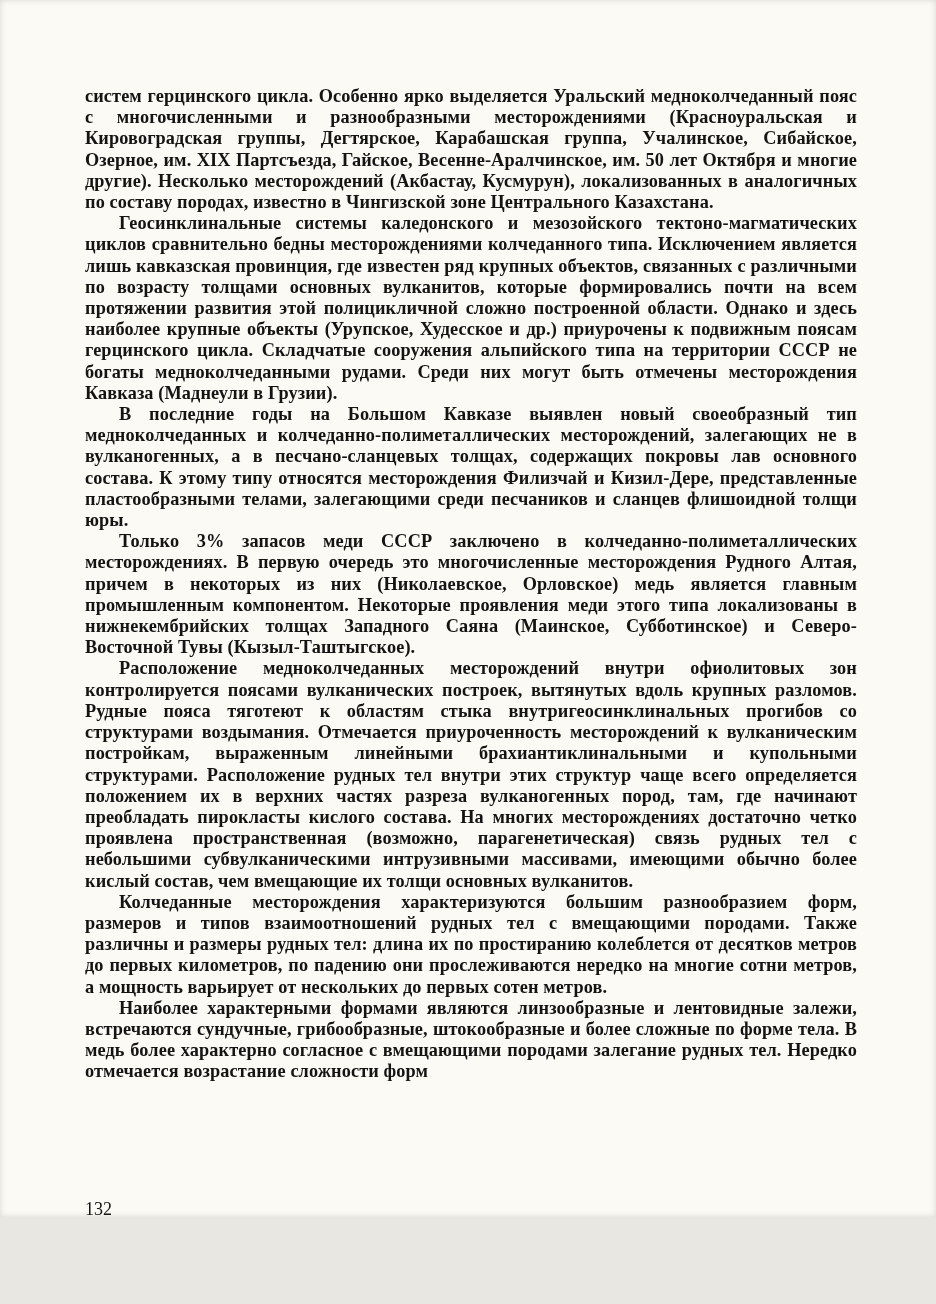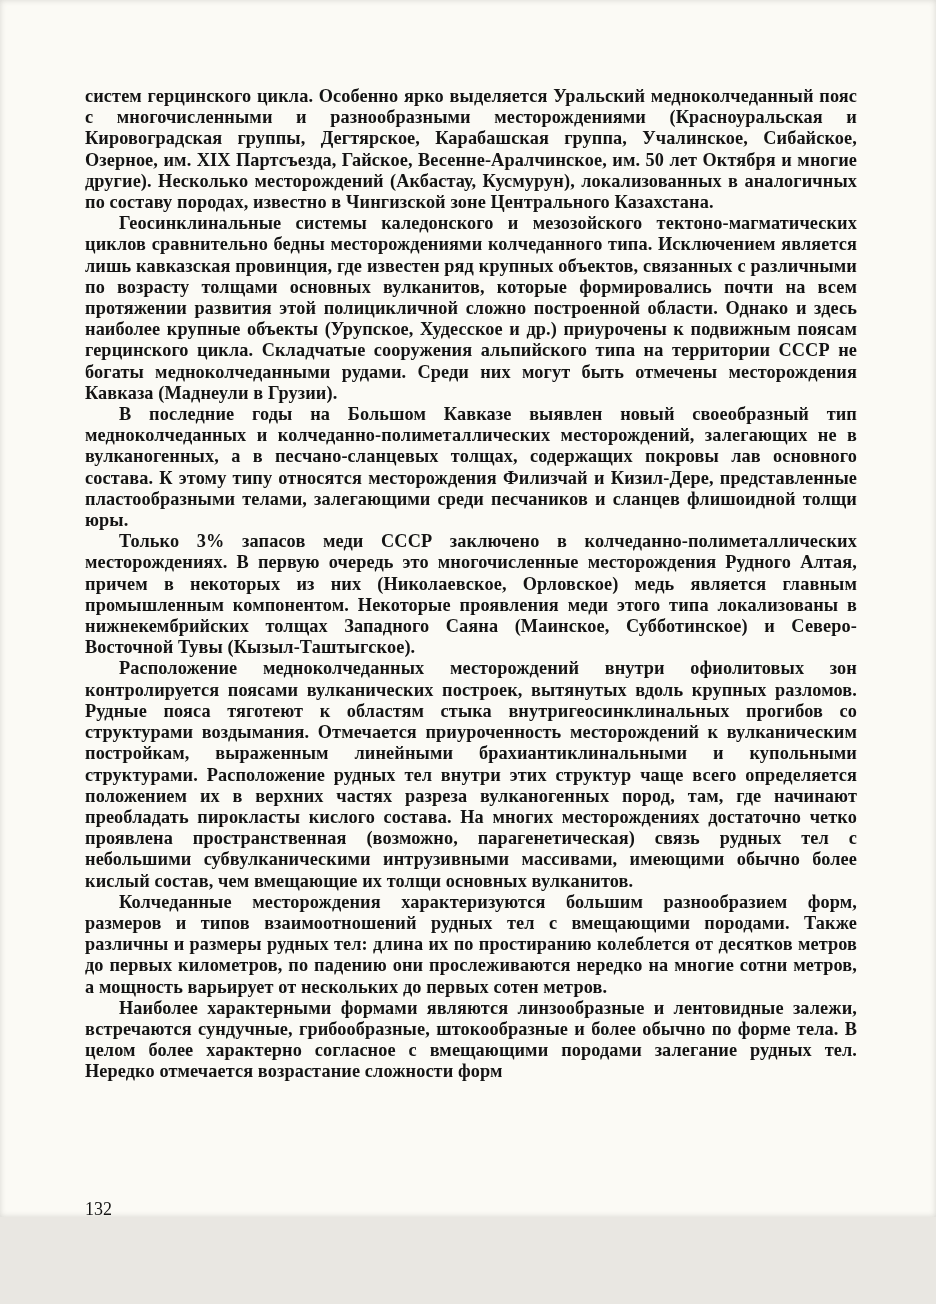--- a/index.html
+++ b/index.html
@@ -53,16 +53,16 @@
 <body>
 
 <div class="scan-page">
   <div class="text-block">
     <p class="para no-indent">систем герцинского цикла. Особенно ярко выделяется Уральский медноколчеданный пояс с многочисленными и разнообразными месторождениями (Красноуральская и Кировоградская группы, Дегтярское, Карабашская группа, Учалинское, Сибайское, Озерное, им. XIX Партсъезда, Гайское, Весенне-Аралчинское, им. 50 лет Октября и многие другие). Несколько месторождений (Акбастау, Кусмурун), локализованных в аналогичных по составу породах, известно в Чингизской зоне Центрального Казахстана.</p>
     <p class="para">Геосинклинальные системы каледонского и мезозойского тектоно-магматических циклов сравнительно бедны месторождениями колчеданного типа. Исключением является лишь кавказская провинция, где известен ряд крупных объектов, связанных с различными по возрасту толщами основных вулканитов, которые формировались почти на всем протяжении развития этой полицикличной сложно построенной области. Однако и здесь наиболее крупные объекты (Урупское, Худесское и др.) приурочены к подвижным поясам герцинского цикла. Складчатые сооружения альпийского типа на территории СССР не богаты медноколчеданными рудами. Среди них могут быть отмечены месторождения Кавказа (Маднеули в Грузии).</p>
     <p class="para">В последние годы на Большом Кавказе выявлен новый своеобразный тип медноколчеданных и колчеданно-полиметаллических месторождений, залегающих не в вулканогенных, а в песчано-сланцевых толщах, содержащих покровы лав основного состава. К этому типу относятся месторождения Филизчай и Кизил-Дере, представленные пластообразными телами, залегающими среди песчаников и сланцев флишоидной толщи юры.</p>
     <p class="para">Только 3% запасов меди СССР заключено в колчеданно-полиметаллических месторождениях. В первую очередь это многочисленные месторождения Рудного Алтая, причем в некоторых из них (Николаевское, Орловское) медь является главным промышленным компонентом. Некоторые проявления меди этого типа локализованы в нижнекембрийских толщах Западного Саяна (Маинское, Субботинское) и Северо-Восточной Тувы (Кызыл-Таштыгское).</p>
     <p class="para">Расположение медноколчеданных месторождений внутри офиолитовых зон контролируется поясами вулканических построек, вытянутых вдоль крупных разломов. Рудные пояса тяготеют к областям стыка внутригеосинклинальных прогибов со структурами воздымания. Отмечается приуроченность месторождений к вулканическим постройкам, выраженным линейными брахиантиклинальными и купольными структурами. Расположение рудных тел внутри этих структур чаще всего определяется положением их в верхних частях разреза вулканогенных пород, там, где начинают преобладать пирокласты кислого состава. На многих месторождениях достаточно четко проявлена пространственная (возможно, парагенетическая) связь рудных тел с небольшими субвулканическими интрузивными массивами, имеющими обычно более кислый состав, чем вмещающие их толщи основных вулканитов.</p>
     <p class="para">Колчеданные месторождения характеризуются большим разнообразием форм, размеров и типов взаимоотношений рудных тел с вмещающими породами. Также различны и размеры рудных тел: длина их по простиранию колеблется от десятков метров до первых километров, по падению они прослеживаются нередко на многие сотни метров, а мощность варьирует от нескольких до первых сотен метров.</p>
-    <p class="para">Наиболее характерными формами являются линзообразные и лентовидные залежи, встречаются сундучные, грибообразные, штокообразные и более обычно по форме тела. В целом более характерно согласное с вмещающими породами залегание рудных тел. Нередко отмечается возрастание сложности форм</p>
+    <p class="para">Наиболее характерными формами являются линзообразные и лентовидные залежи, встречаются сундучные, грибообразные, штокообразные и более сложные по форме тела. В медь более характерно согласное с вмещающими породами залегание рудных тел. Нередко отмечается возрастание сложности форм</p>
   </div>
   <div class="page-number">132</div>
 </div>
 
 </body></html>

